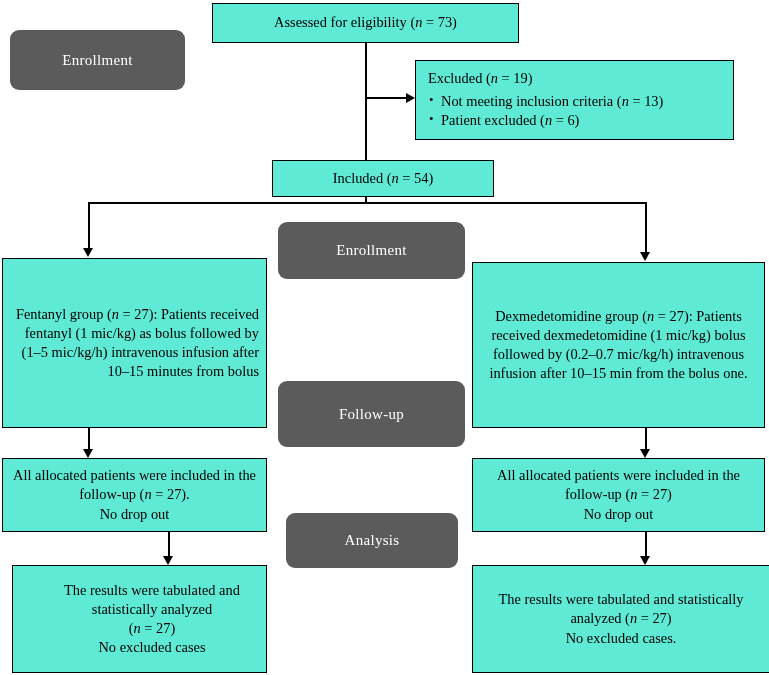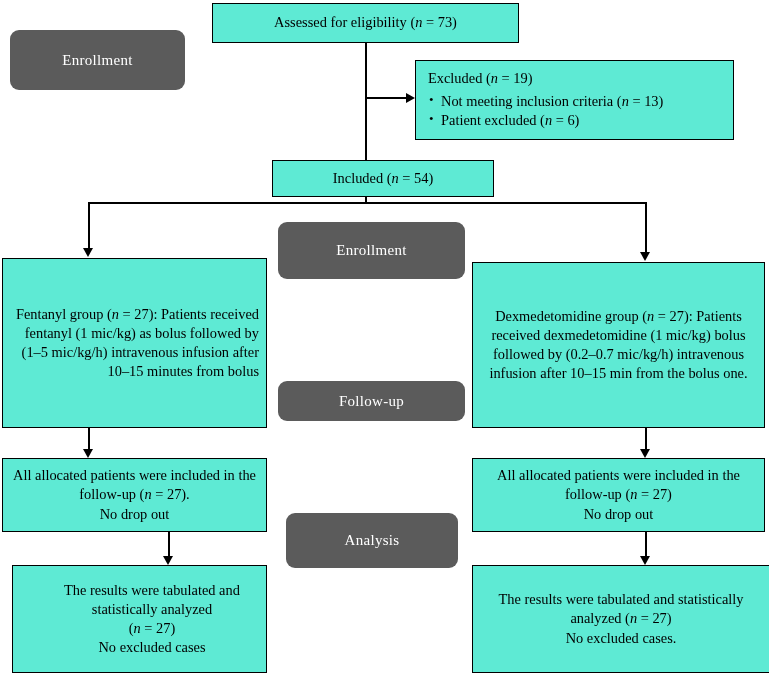--- a/index.html
+++ b/index.html
@@ -98,21 +98,21 @@
 <div id="canvas">
 
   <div class="stage" style="left:10px; top:30px; width:175px; height:60px;">
     <span>Enrollment</span>
   </div>
 
   <div class="stage" style="left:278px; top:222px; width:187px; height:57px;">
     <span>Enrollment</span>
   </div>
 
-  <div class="stage" style="left:278px; top:381px; width:187px; height:40px;">
+  <div class="stage" style="left:278px; top:381px; width:187px; height:66px;">
     <span>Follow-up</span>
   </div>
 
   <div class="stage" style="left:286px; top:513px; width:172px; height:55px;">
     <span>Analysis</span>
   </div>
 
   <div class="vline" style="left:365px; top:42px; height:126px;"></div>
 
   <div class="hline" style="left:365px; top:97px; width:45px;"></div>

